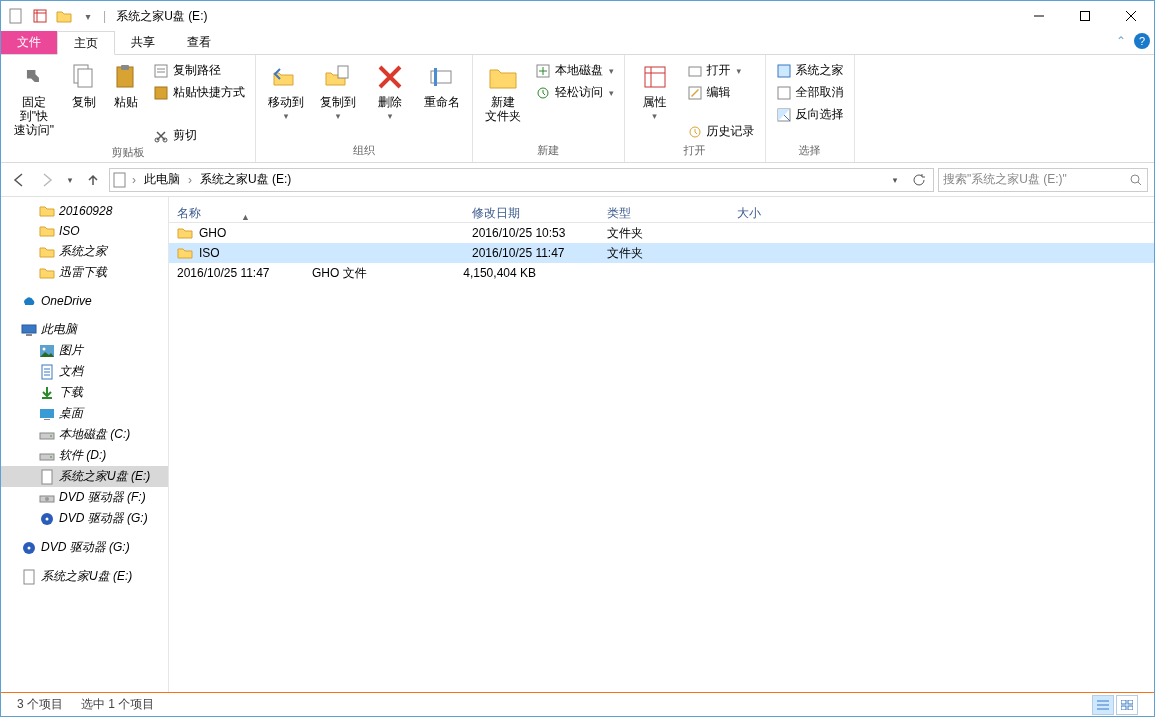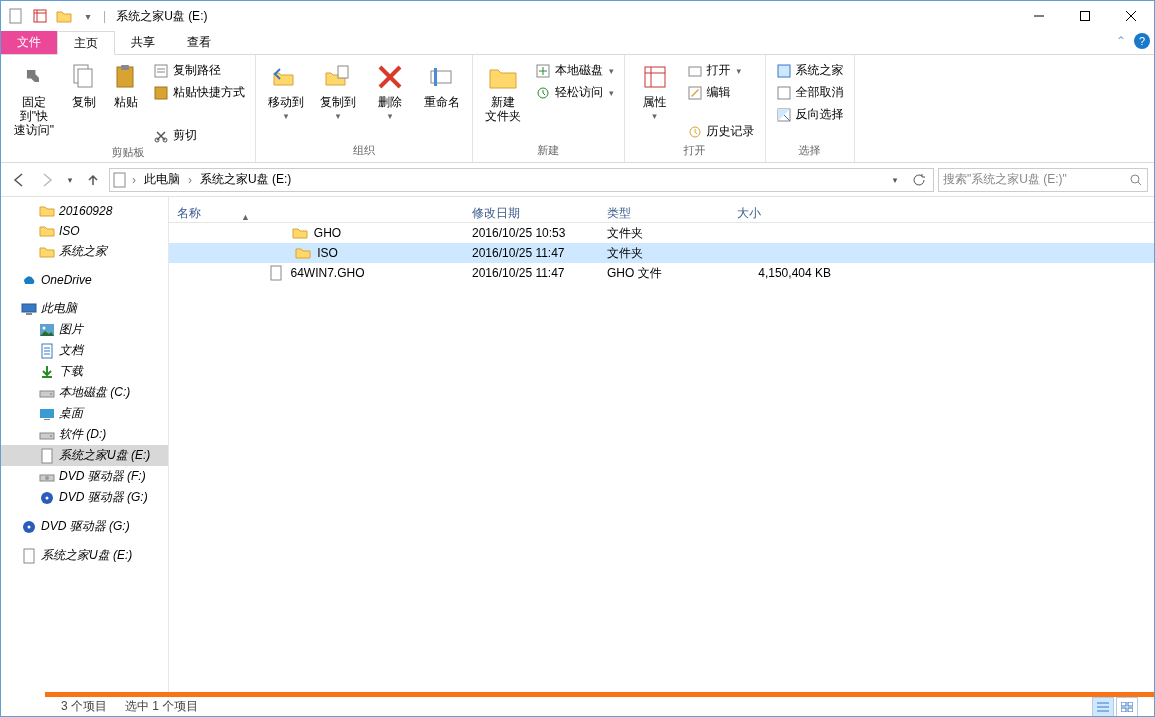--- a/index.html
+++ b/index.html
@@ -38,22 +38,22 @@
 .tnode { display:flex; align-items:center; gap:4px; padding:2px 0; padding-left:var(--ind,12px); white-space:nowrap;}
 .tnode.sel { background:#d8d8d8;}
 .ticn { width:16px; height:16px; display:inline-flex; align-items:center; justify-content:center; flex-shrink:0;}
 .filepane { flex:1; overflow:auto;}
 .cols { display:flex; border-bottom:1px solid #e6e6e6; color:#3b5a8d; font-size:12px; height:26px;}
 .col { display:flex; align-items:flex-end; padding:0 8px; border-right:1px solid transparent;}
 .col.name{flex:0 0 295px;} .col.date{flex:0 0 135px;} .col.type{flex:0 0 130px;} .col.size{flex:0 0 110px; justify-content:flex-start;}
 .row { display:flex; height:20px; align-items:center;}
 .row.selected { background:#cde8ff;}
 .cell { padding:0 8px; display:flex; align-items:center; gap:6px;}
-.cell.name{flex:0 0 295px;justify-content:center;} .cell.date{flex:0 0 135px;} .cell.type{flex:0 0 130px;} .cell.size{flex:0 0 110px; justify-content:flex-end;}
-.status { height:24px; border-top:5px solid #f97316; display:flex; align-items:center; padding:0 16px; gap:18px; color:#444;margin-left:44px;}
+.cell.name{flex:0 0 295px;} .cell.date{flex:0 0 135px;} .cell.type{flex:0 0 130px;} .cell.size{flex:0 0 110px; justify-content:flex-end;}
+.status { height:24px; border-top:1px solid #f97316; display:flex; align-items:center; padding:0 16px; gap:18px; color:#444;}
 .status .views { margin-left:auto; display:flex; gap:2px;}
 .viewbtn { width:22px; height:20px; border:1px solid #b5cde4; display:flex; align-items:center; justify-content:center;}
 .viewbtn.active { background:#cde8ff;}
 svg { display:block;}
 .sort-arrow { font-size:9px; color:#666; margin-left:40px;}
 .fold-icon { fill:#ffd76b; stroke:#d9a334;}
 </style>
 </head>
 <body>
 
@@ -403,20 +403,28 @@
           <span>ISO</span>
         </div>
         <div class="tnode" style="--ind: 38px;">
           <span class="ticn">
             <svg width="16" height="16">
               <path d="M1 4h5l2 2h7v7H1z" class="fold-icon"></path>
             </svg>
           </span>
           <span>系统之家</span>
         </div>
+        <div class="tnode" style="--ind: 38px;">
+          <span class="ticn">
+            <svg width="16" height="16">
+              <path d="M1 4h5l2 2h7v7H1z" class="fold-icon"></path>
+            </svg>
+          </span>
+          <span>迅雷下载</span>
+        </div>
         <div class="tnode" style="--ind: 38px; height: 8px;"></div>
         <div class="tnode" style="--ind: 20px;">
           <span class="ticn">
             <svg width="16" height="16">
               <path d="M4 11a3 3 0 0 1 1-5 4 4 0 0 1 7 1 3 3 0 0 1 0 5H4z" fill="#1a7cc4"></path>
             </svg>
           </span>
           <span>OneDrive</span>
         </div>
         <div class="tnode" style="--ind: 20px; height: 8px;"></div>
@@ -453,34 +461,34 @@
             <svg width="16" height="16">
               <path d="M8 2v8M4 7l4 4 4-4" fill="none" stroke="#2a8a2a" stroke-width="2"></path>
               <path d="M3 13h10" stroke="#2a8a2a" stroke-width="2"></path>
             </svg>
           </span>
           <span>下载</span>
         </div>
         <div class="tnode" style="--ind: 38px;">
           <span class="ticn">
             <svg width="16" height="16">
+              <rect x="1" y="3" width="14" height="9" fill="#3a9ad4"></rect>
+              <rect x="5" y="13" width="6" height="1" fill="#888"></rect>
+            </svg>
+          </span>
+          <span>桌面</span>
+        </div>
+        <div class="tnode" style="--ind: 38px;">
+          <span class="ticn">
+            <svg width="16" height="16">
               <rect x="1" y="6" width="14" height="6" fill="#ccc" stroke="#888"></rect>
               <circle cx="12" cy="9" r="1" fill="#6a6"></circle>
             </svg>
           </span>
           <span>本地磁盘 (C:)</span>
-        </div>
-        <div class="tnode" style="--ind: 38px;">
-          <span class="ticn">
-            <svg width="16" height="16">
-              <rect x="1" y="3" width="14" height="9" fill="#3a9ad4"></rect>
-              <rect x="5" y="13" width="6" height="1" fill="#888"></rect>
-            </svg>
-          </span>
-          <span>桌面</span>
         </div>
         <div class="tnode" style="--ind: 38px;">
           <span class="ticn">
             <svg width="16" height="16">
               <rect x="1" y="6" width="14" height="6" fill="#ccc" stroke="#888"></rect>
               <circle cx="12" cy="9" r="1" fill="#6a6"></circle>
             </svg>
           </span>
           <span>软件 (D:)</span>
         </div>
@@ -562,28 +570,20 @@
                 <path d="M1 4h5l2 2h7v7H1z" class="fold-icon"></path>
               </svg>
             </span>
             <span>ISO</span>
           </div>
           <div class="cell date">2016/10/25 11:47</div>
           <div class="cell type">文件夹</div>
           <div class="cell size"></div>
         </div>
         <div class="row">
-          <div class="cell name">
-            <span class="ticn">
-              <svg width="16" height="16">
-                <rect x="3" y="1" width="10" height="14" fill="#fff" stroke="#888"></rect>
-              </svg>
-            </span>
-            <span>64WIN7.GHO</span>
-          </div>
           <div class="cell date">2016/10/25 11:47</div>
           <div class="cell type">GHO 文件</div>
           <div class="cell size">4,150,404 KB</div>
         </div>
       </div>
   </div>
 </div>
 
 <div class="status">
   <span>3 个项目</span>

